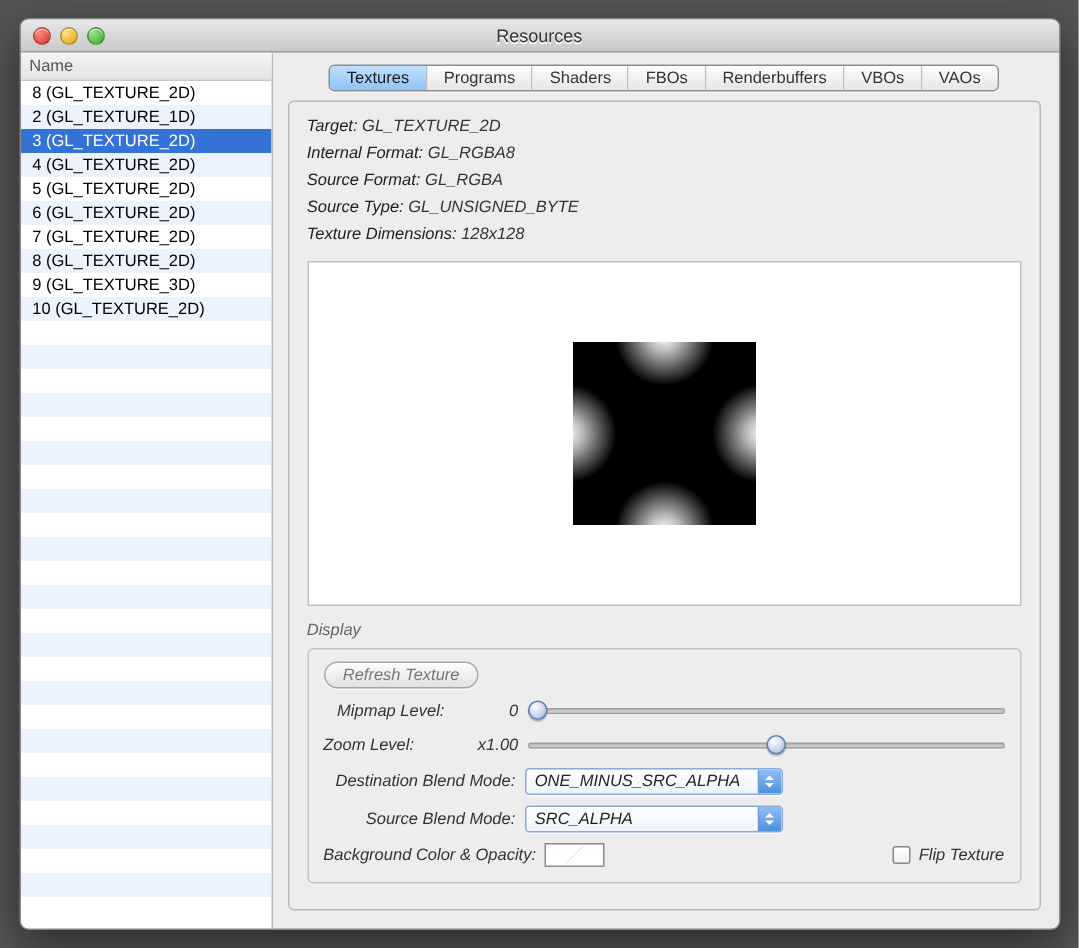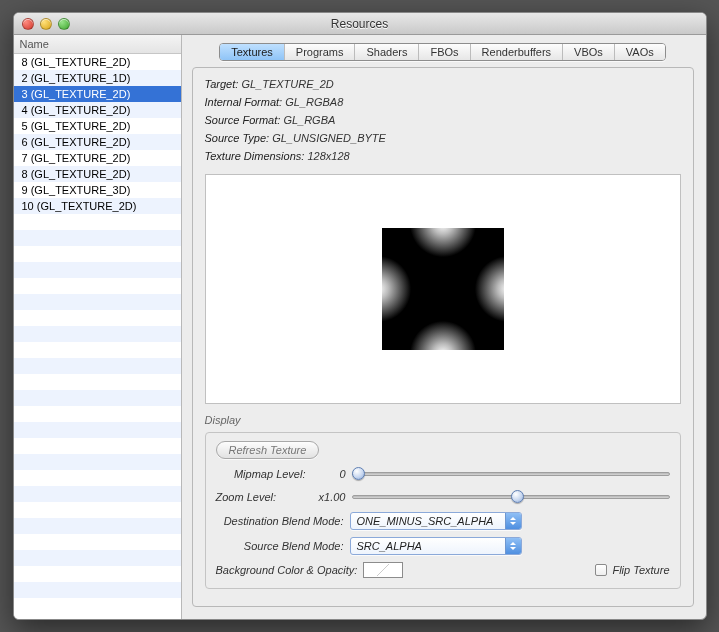--- a/index.html
+++ b/index.html
@@ -283,21 +283,21 @@
               <div class="lobe lf"></div>
               <div class="lobe rt"></div>
           </div>
         </div>
         <div class="group-label">Display</div>
         <div class="display-box">
           <div>
             <span class="mac-btn">Refresh Texture</span>
           </div>
           <div class="ctrl-row">
-            <span class="ctrl-label" style="width:90px;text-align:right">Mipmap Level:</span>
+            <span class="ctrl-label" style="width:90px;text-align:center">Mipmap Level:</span>
             <span class="ctrl-value">0</span>
             <div class="slider">
               <div class="slider-track"></div>
               <div class="slider-thumb" style="left:0%"></div>
             </div>
           </div>
           <div class="ctrl-row">
             <span class="ctrl-label" style="width:90px;text-align:left">Zoom Level:</span>
             <span class="ctrl-value">x1.00</span>
             <div class="slider">

